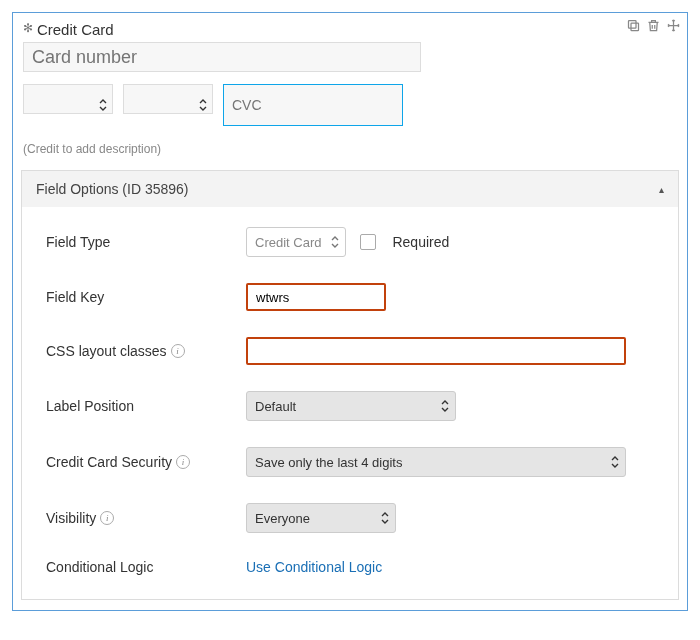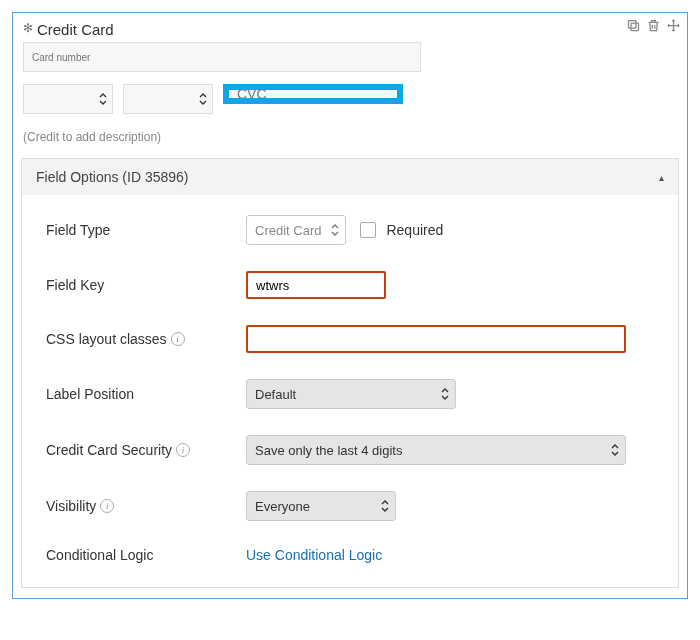--- a/index.html
+++ b/index.html
@@ -48,21 +48,21 @@
   .action-icons svg { stroke: #888; fill: none; }
   .preview-area {
     padding: 0 10px 6px 10px;
   }
   .text-input {
     width: 398px;
     height: 30px;
     border: 1px solid #ddd;
     background: #f7f7f7;
     padding: 4px 8px;
-    font-size: 10px;
+    font-size: 18px;
     color: #555;
     margin-bottom: 12px;
   }
   .inline-row {
     display: flex;
     gap: 10px;
     margin-bottom: 10px;
   }
   .sel-box {
     position: relative;
@@ -79,23 +79,23 @@
     position: absolute;
     right: 6px;
     top: 50%;
     transform: translateY(-50%);
     pointer-events: none;
   }
   .sel-caret svg { display: block; }
   .cvc-input {
     width: 180px;
     height: 20px;
-    border: 6px solid #0ea5e9;
+    border: 1px solid #0ea5e9;
     background: #f7f7f7;
-    padding: 4px 8px;
+    padding: 20px 8px;
     font-size: 14px;
     color: #555;
   }
   .add-desc {
     padding: 0 10px 14px 10px;
     font-size: 12px;
     color: #888;
   }
   .options-panel {
     margin: 0 8px 10px 8px;
@@ -155,21 +155,21 @@
   .native-select .updown {
     position: absolute;
     right: 6px;
     top: 50%;
     transform: translateY(-50%);
   }
   .native-select .updown svg { display:block; }
   .checkbox-wrap {
     display: flex;
     align-items: center;
-    gap: 10px;
+    gap: 16px;
     font-size: 14px;
   }
   .checkbox-box {
     width: 16px;
     height: 16px;
     border: 1px solid #aaa;
     border-radius: 2px;
     background: #fff;
     cursor: pointer;
   }

